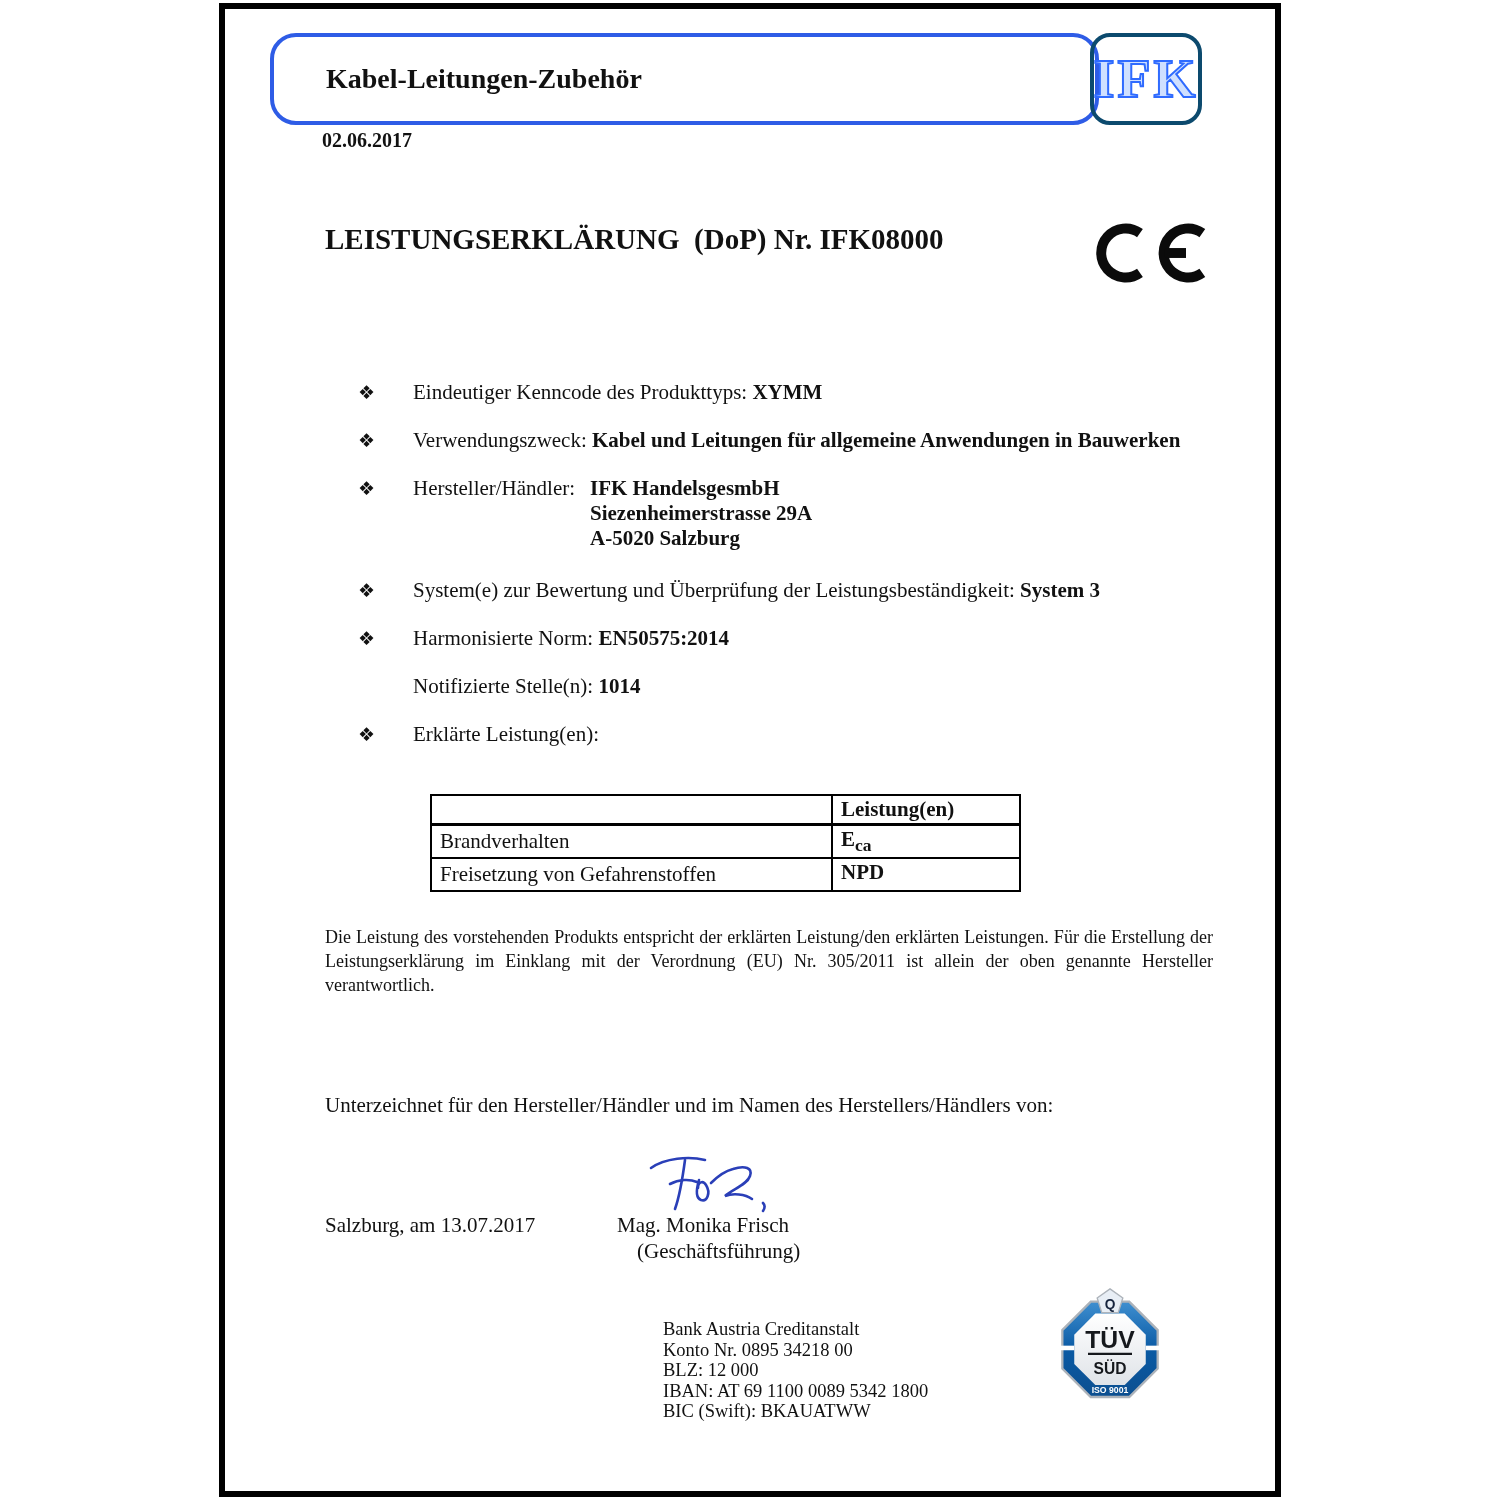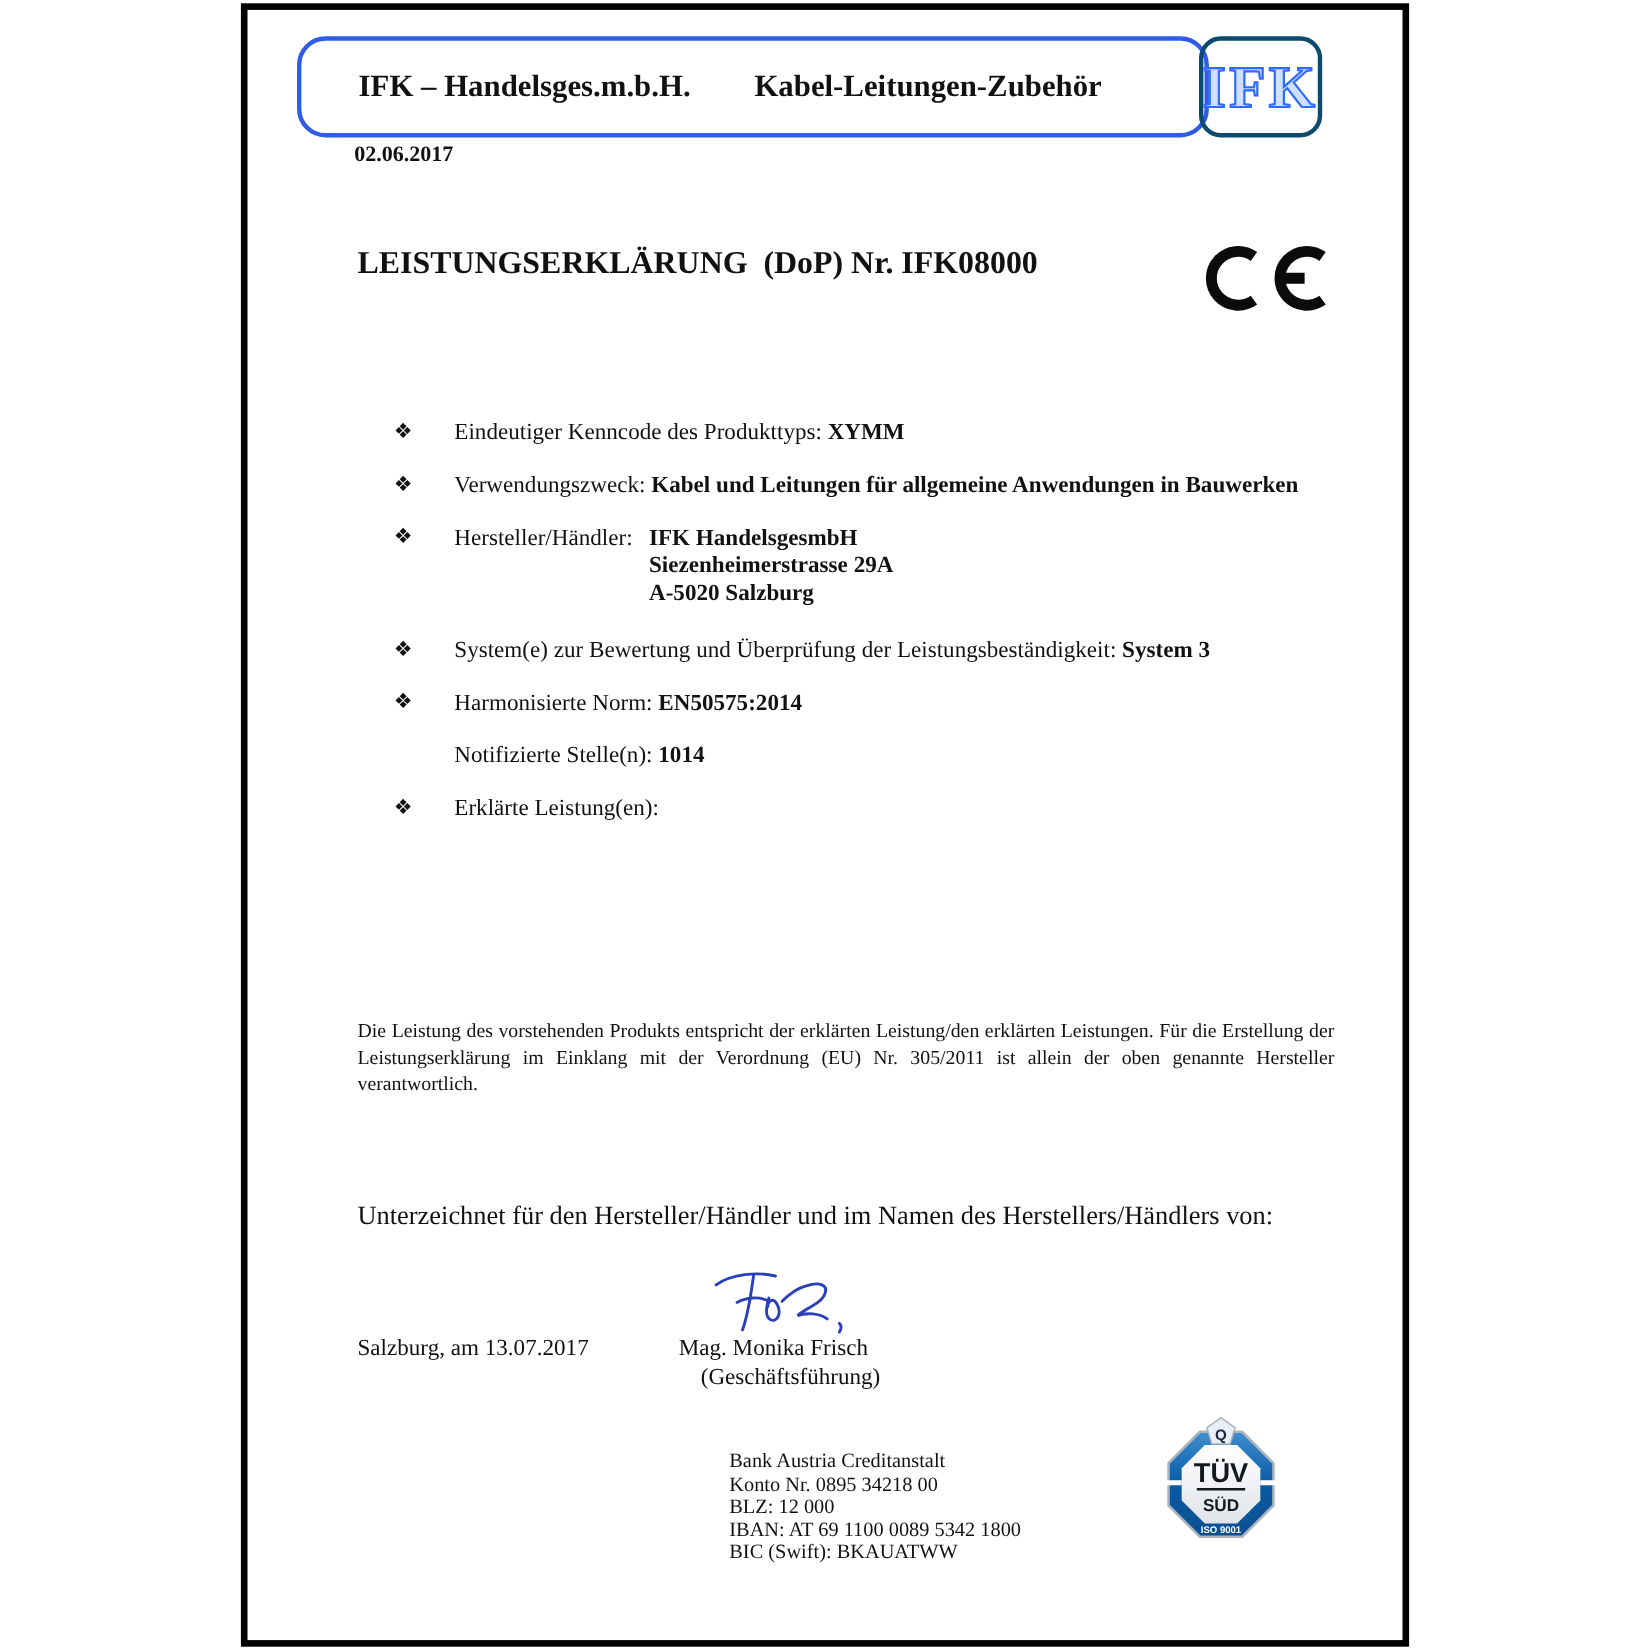--- a/index.html
+++ b/index.html
@@ -27,40 +27,39 @@
   .h-value{display:inline-block;vertical-align:top;font-weight:bold;}
 
   
   .perf-table{left:205px;top:785px;border-collapse:collapse;font-size:21px;}
   .perf-table td{border:2px solid #000;padding:1px 8px;height:25px;}
   .perf-table .c1{width:383px;}
   .perf-table .c2{width:170px;}
   .perf-table tr.hdr td{border-bottom:3px solid #000;}
 
   .body-par{left:100px;top:916px;width:888px;font-size:18px;line-height:24px;text-align:justify;}
-  .signed-line{left:100px;top:1084px;font-size:24px;}
+  .signed-line{left:100px;top:1084px;font-size:21px;}
   .sig-wrap{left:420px;top:1140px;width:130px;height:66px;}
   .place-date{left:100px;top:1204px;font-size:21px;}
   .sig-name{left:392px;top:1204px;font-size:21px;}
   .sig-role{left:412px;top:1230px;font-size:21px;}
 
   
   .footer-col{font-size:18.5px;line-height:20.5px;}
   .footer-left{left:48px;top:1318px;}
   .footer-right{left:438px;top:1310px;}
   .footer-col a{color:#111;text-decoration:underline;}
   .tuv-wrap{left:830px;top:1278px;width:110px;height:121px;}
 </style>
 </head>
 <body>
 
 <div class="page">
 
   <div class="abs header-box">
-    <span>IFK – Handelsges.m.b.H.</span>
     <span>Kabel-Leitungen-Zubehör</span>
   </div>
   <div class="abs logo-box">
     <span class="logo-text">IFK</span>
   </div>
   <div class="abs doc-date">02.06.2017</div>
 
   <div class="abs doc-title">LEISTUNGSERKLÄRUNG  (DoP) Nr. IFK08000</div>
   <div class="abs ce-wrap">
     <svg width="112" height="80" viewBox="0 0 158 78">
@@ -102,20 +101,36 @@
   <div class="b-row" style="top:665px">
     <span class="b-glyph"></span>
     <span class="b-content"><span>Notifizierte Stelle(n): </span><b>1014</b></span>
   </div>
 
   <div class="b-row" style="top:713px">
     <span class="b-glyph">❖</span>
     <span class="b-content"><span>Erklärte Leistung(en):</span></span>
   </div>
 
+  <table class="abs perf-table">
+    <tbody>
+        <tr class="hdr">
+      <td class="c1"></td>
+      <td class="c2 bold">Leistung(en)</td>
+    </tr>
+    <tr>
+      <td class="c1">Brandverhalten</td>
+      <td class="c2 bold"><span>E</span><sub>ca</sub></td>
+    </tr>
+    <tr>
+      <td class="c1">Freisetzung von Gefahrenstoffen</td>
+      <td class="c2 bold"><span>NPD</span><sub></sub></td>
+    </tr>
+  </tbody>
+    </table>
 
   <div class="abs body-par">Die Leistung des vorstehenden Produkts entspricht der erklärten Leistung/den erklärten Leistungen. Für die Erstellung der Leistungserklärung im Einklang mit der Verordnung (EU) Nr. 305/2011 ist allein der oben genannte Hersteller verantwortlich.</div>
 
   <div class="abs signed-line">Unterzeichnet für den Hersteller/Händler und im Namen des Herstellers/Händlers von:</div>
 
   <div class="abs sig-wrap">
     <svg width="130" height="66" viewBox="0 0 130 66">
       <g fill="none" stroke="#2a3fb8" stroke-width="2.6" stroke-linecap="round">
         <path d="M6,19 C20,9 44,7 60,11"></path>
         <path d="M40,11 C38,26 35,46 30,60"></path>

